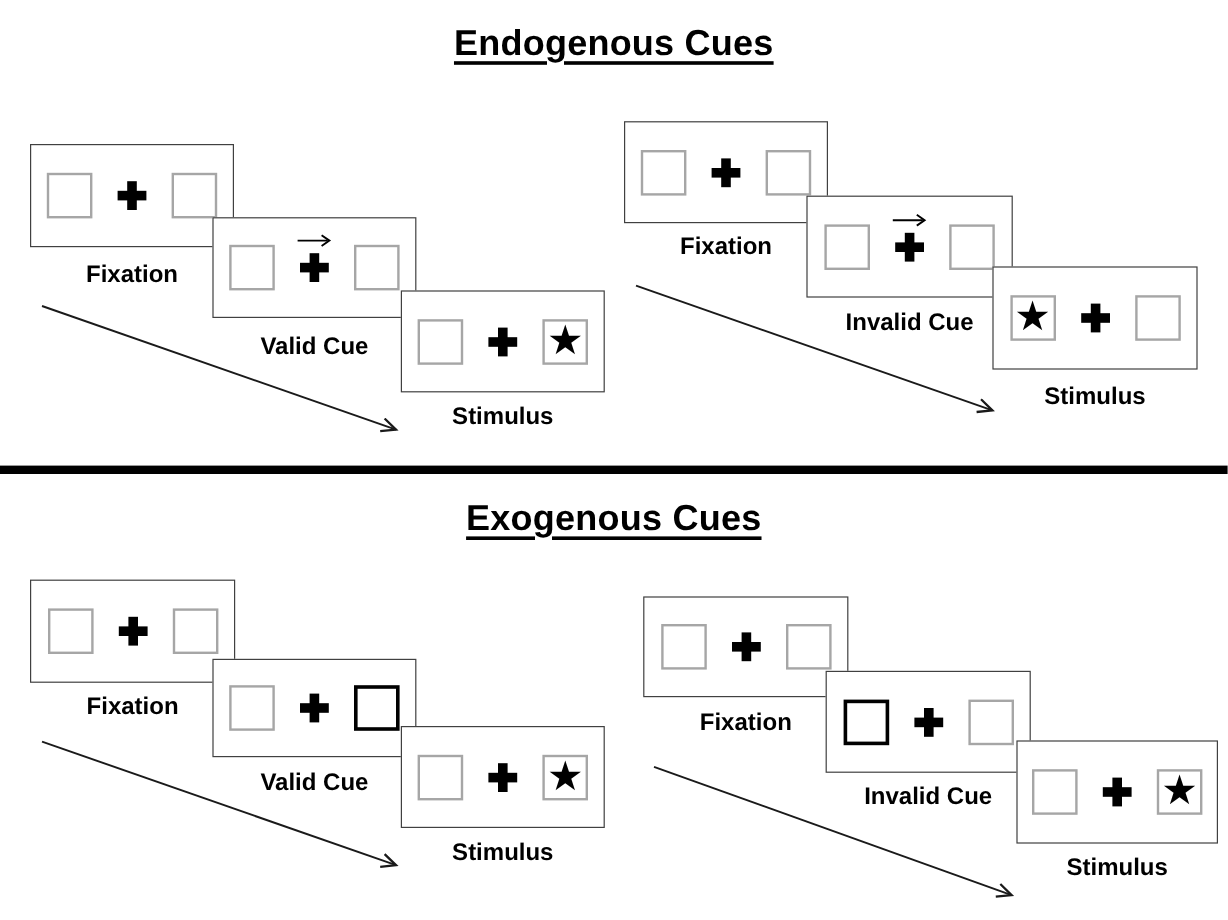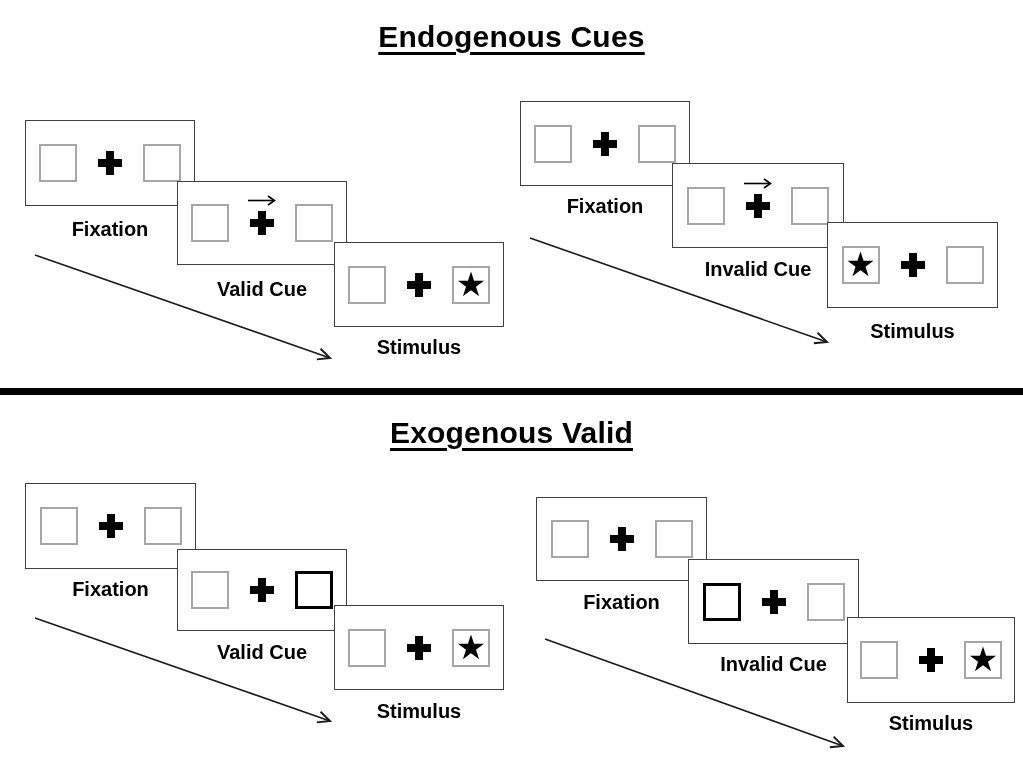--- a/index.html
+++ b/index.html
@@ -118,21 +118,21 @@
   <div class="plabel" style="left:827px;top:320px;width:171px">Stimulus</div>
 
   <svg class="tarrow" style="left:525px;top:233px" width="314" height="118">
     <line x1="5" y1="5" x2="302" y2="109" stroke="#1a1a1a" stroke-width="1.6" marker-end="url(#ah)"></line>
   </svg>
 </div>
 
 <div class="divider"></div>
 
 <div class="title" style="top:416px">
-  <span class="u">Exogenous Valid</span>
+  <span class="u">Exogenous Cues</span>
 </div>
 
 <div>
   <div class="panel" style="left:25px;top:483px;width:171px;height:86px">
     <div class="box"></div>
     <div class="plusw">
         <span class="plus"></span>
       </div>
     <div class="box"></div>
   </div>

